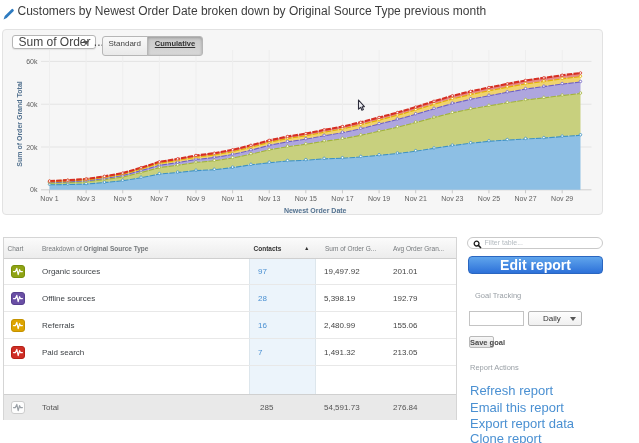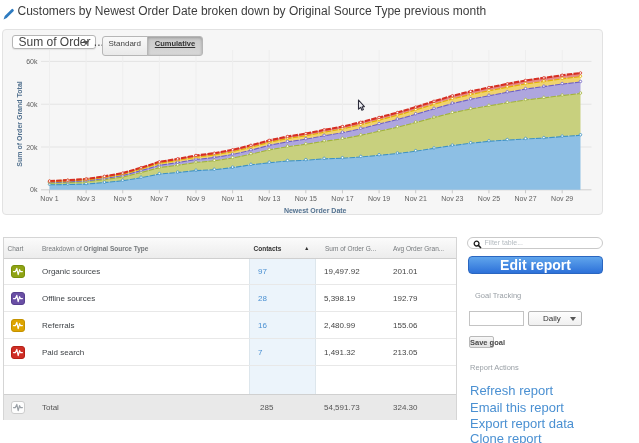--- a/index.html
+++ b/index.html
@@ -311,21 +311,21 @@
       </div>
   </div>
   <div id="totrow">
       <svg width="14" height="13" style="position:absolute;left:7px;top:50%;margin-top:-6.5px">
         <rect x="0.5" y="0.5" width="13" height="12" rx="2.5" fill="#fdfdfd" stroke="#cccccc"></rect>
         <polyline points="2.5,6.6 4.4,6.6 5.8,3.4 7.2,9.6 8.6,4.7 9.4,6.6 11.4,6.6" fill="none" stroke="#9aa0a6" stroke-width="1.2" stroke-linejoin="round" stroke-linecap="round"></polyline>
       </svg>
       <span class="lbl">Total</span>
       <span class="num">285</span>
       <span class="sum">54,591.73</span>
-      <span class="avg">324.30</span>
+      <span class="avg">276.84</span>
     </div>
 </div>
 
 <div class="abs" id="filter">
     <svg style="position:absolute;left:5px;top:1.5px" width="9" height="9" viewBox="0 0 9 9">
       <circle cx="3.6" cy="3.6" r="2.4" fill="none" stroke="#1a1a1a" stroke-width="1.3"></circle>
       <line x1="5.4" y1="5.4" x2="8" y2="8" stroke="#1a1a1a" stroke-width="1.5"></line>
     </svg>
     <span class="ph">Filter table...</span>
   </div>

